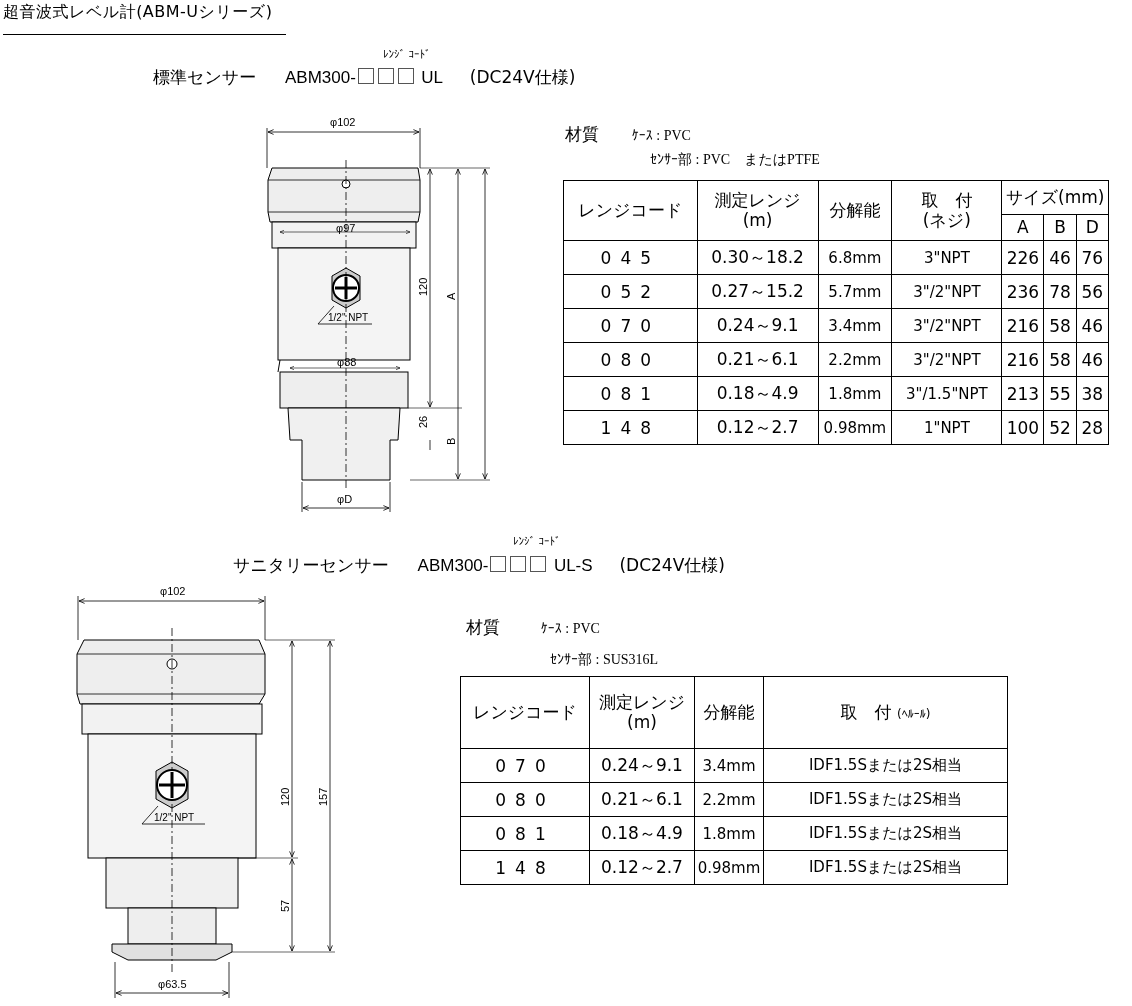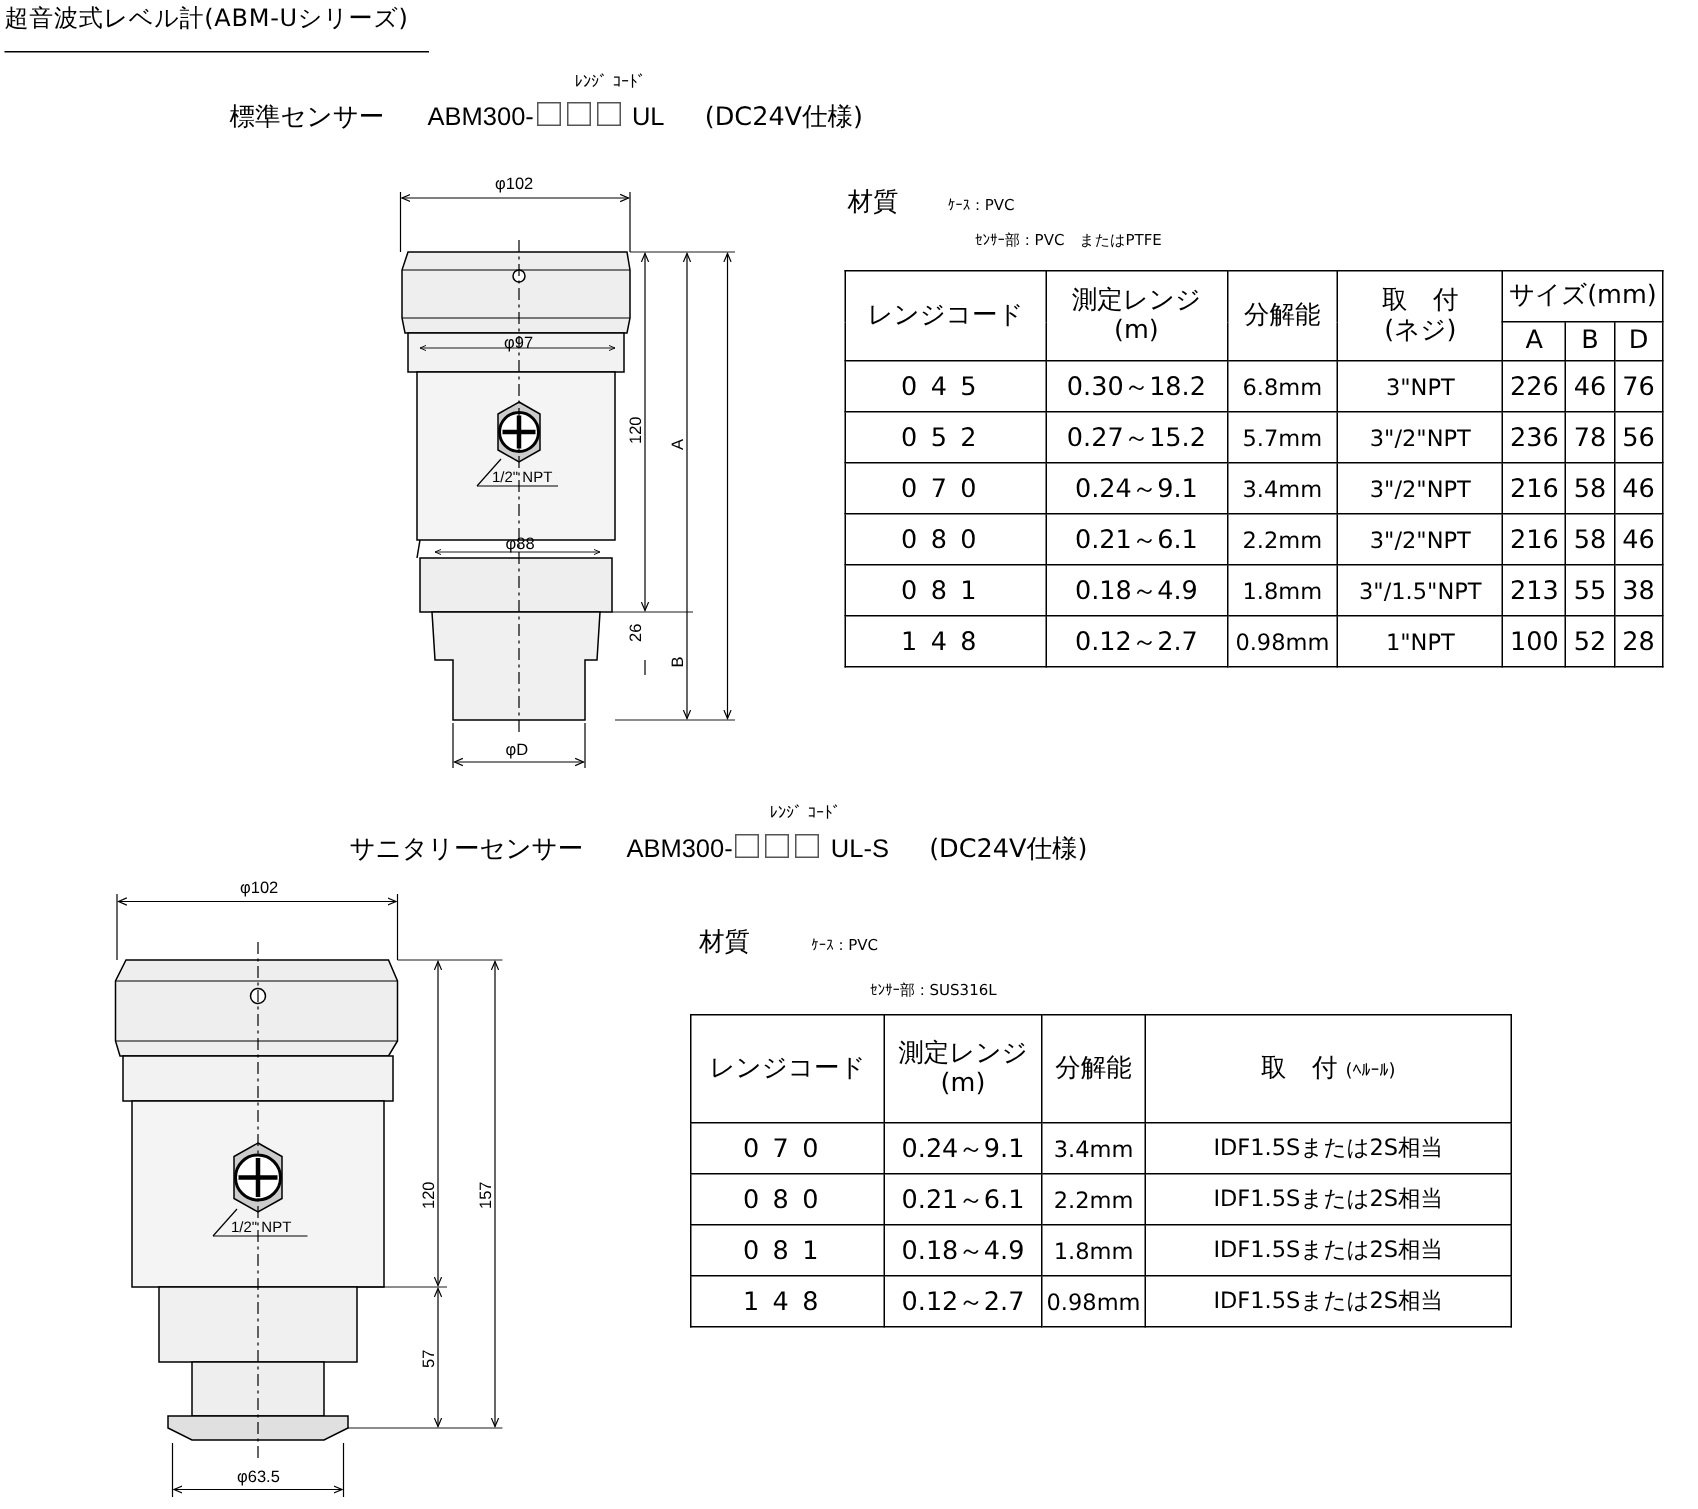--- a/index.html
+++ b/index.html
@@ -5,21 +5,21 @@
   html, body { margin:0; padding:0; background:#fff; }
   body { width:1132px; height:1006px; position:relative; overflow:hidden; font-family:"DejaVu Sans", sans-serif; color:#000; }
   .abs { position:absolute; }
   .title { left:3px; top:2px; font-size:16px; letter-spacing:0.5px; white-space:nowrap; }
   .title-underline { left:3px; top:34px; width:283px; height:1px; background:#000; }
   .model-line { white-space:nowrap; font-size:17px; }
   .model-line .mono { font-family:"Liberation Sans Narrow","Liberation Sans", sans-serif; }
   .box { display:inline-block; width:14px; height:14px; border:1px solid #555; vertical-align:-1px; margin:0 2px; background:#fff; }
   .rangecode-label { font-size:11px; white-space:nowrap; }
   .mat { font-size:17px; white-space:nowrap; }
-  .mat .sm { font-size:10px; }
+  .mat .sm { font-size:14px;font-family:Liberation Serif, serif; }
   table.spec { border-collapse:collapse; position:absolute; background:#fff; }
   table.spec td, table.spec th { border:1px solid #000; padding:0; text-align:center; font-weight:normal; font-size:17px; white-space:nowrap; }
   table.spec th { line-height:1.15; }
   table.spec td.code { letter-spacing:9px; }
   table.spec td.small { font-size:15px; }
   svg { position:absolute; }
   svg text { font-family:"Liberation Sans", sans-serif; }
 </style>
 </head>
 <body>
@@ -181,21 +181,21 @@
   <span class="mono">UL-S</span>
   <span style="display:inline-block;width:16px;"></span>
   <span>(DC24V仕様)</span>
 </div>
 
 <div class="abs mat" style="left:466px;top:616px;">
   <span>材質</span>
   <span style="display:inline-block;width:30px;"></span>
   <span class="sm">ｹｰｽ : PVC</span>
 </div>
-<div class="abs mat" style="left:550px;top:648px;margin-left:30px;">
+<div class="abs mat" style="left:550px;top:648px;">
   <span class="sm">ｾﾝｻｰ部 : SUS316L</span>
 </div>
 
 <svg style="left:50px;top:580px;" width="300" height="420" viewBox="50 580 300 420">
   <defs>
     <marker id="arr2" markerWidth="8" markerHeight="8" refX="7" refY="4" orient="auto-start-reverse">
         <path d="M0,1 L7,4 L0,7" fill="none" stroke="#000" stroke-width="1"></path>
       </marker>
   </defs>
   <line x1="78" y1="596" x2="78" y2="640" stroke="#000" stroke-width="0.8"></line>

